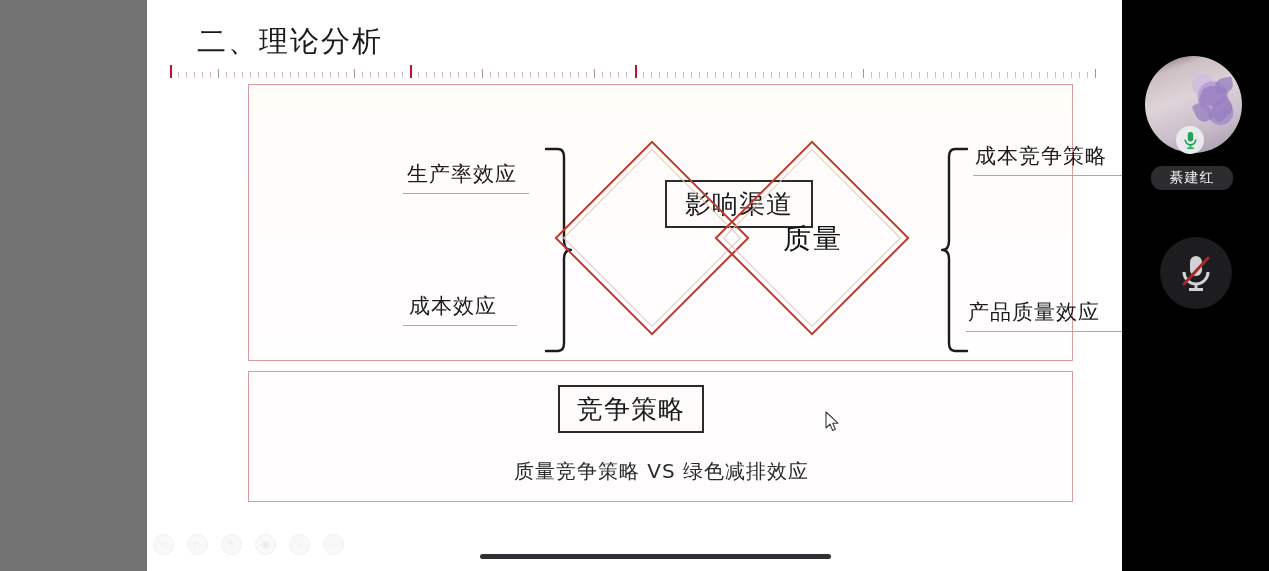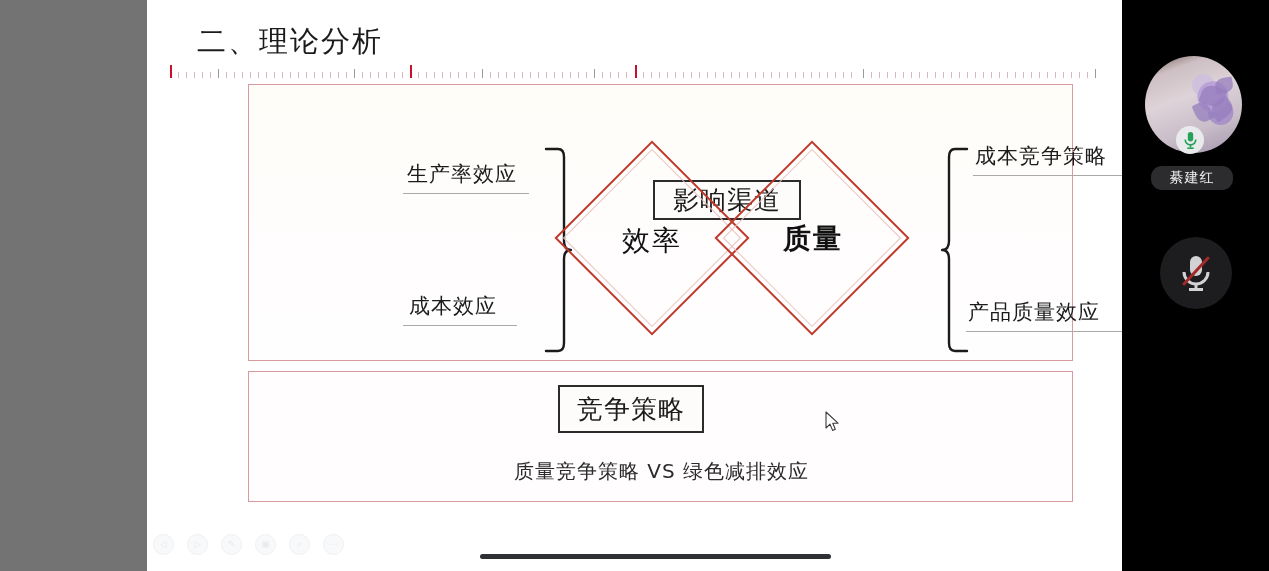--- a/index.html
+++ b/index.html
@@ -97,24 +97,24 @@
     box-sizing: border-box;
     display: flex;
     align-items: center;
     justify-content: center;
     font-size: 26px;
     color: #1b1b1b;
     letter-spacing: 1px;
     white-space: nowrap;
   }
   #box-channel {
-    left: 404px;
+    left: 416px;
     top: 95px;
     width: 148px;
-    height: 40px;
+    height: 48px;
   }
   #box-strategy {
     left: 410px;
     top: 384px;
     width: 146px;
     height: 48px;
   }
 
   .vs-line {
     position: absolute;
@@ -153,21 +153,21 @@
   .diamond-text {
     position: absolute;
     width: 140px;
     text-align: center;
     font-size: 28px;
     color: #111111;
     letter-spacing: 2px;
     white-space: nowrap;
   }
   #diamond-left-text  { left: 333px; top: 137px; }
-  #diamond-right-text { left: 494px; top: 135px; font-weight: bold; }
+  #diamond-right-text { left: 494px; top: 135px; }
 
   
   .effect-label {
     position: absolute;
     font-size: 21px;
     color: #1b1b1b;
     letter-spacing: 1px;
     white-space: nowrap;
     padding-bottom: 6px;
   }
@@ -456,21 +456,20 @@
       <svg class="brace" style="left:295px; top:62px;" width="28" height="206" viewBox="0 0 28 206">
         <path d="M2 2 L14 2 Q20 2 20 10 L20 94 Q20 103 27 103 Q20 103 20 112 L20 196 Q20 204 14 204 L2 204" fill="none" stroke="#1b1b1b" stroke-width="2.4" stroke-linecap="round" stroke-linejoin="round"></path>
       </svg>
 
       <svg class="brace" style="left:692px; top:62px;" width="28" height="206" viewBox="0 0 28 206">
         <path d="M26 2 L14 2 Q8 2 8 10 L8 94 Q8 103 1 103 Q8 103 8 112 L8 196 Q8 204 14 204 L26 204" fill="none" stroke="#1b1b1b" stroke-width="2.4" stroke-linecap="round" stroke-linejoin="round"></path>
       </svg>
 
       <div class="diamond" id="diamond-left"></div>
       <div class="diamond" id="diamond-right"></div>
-      <div class="diamond-text" id="diamond-left-text">效率</div>
       <div class="diamond-text" id="diamond-right-text">质量</div>
     </div>
 
     <div class="panel" id="panel-bottom">
       <div class="box-label" id="box-strategy" style="left:309px; top:13px;">竞争策略</div>
       <div class="vs-line">质量竞争策略  VS  绿色减排效应</div>
     </div>
 
     <div id="slide-toolbar">
       <div class="tool-btn">◁</div>

